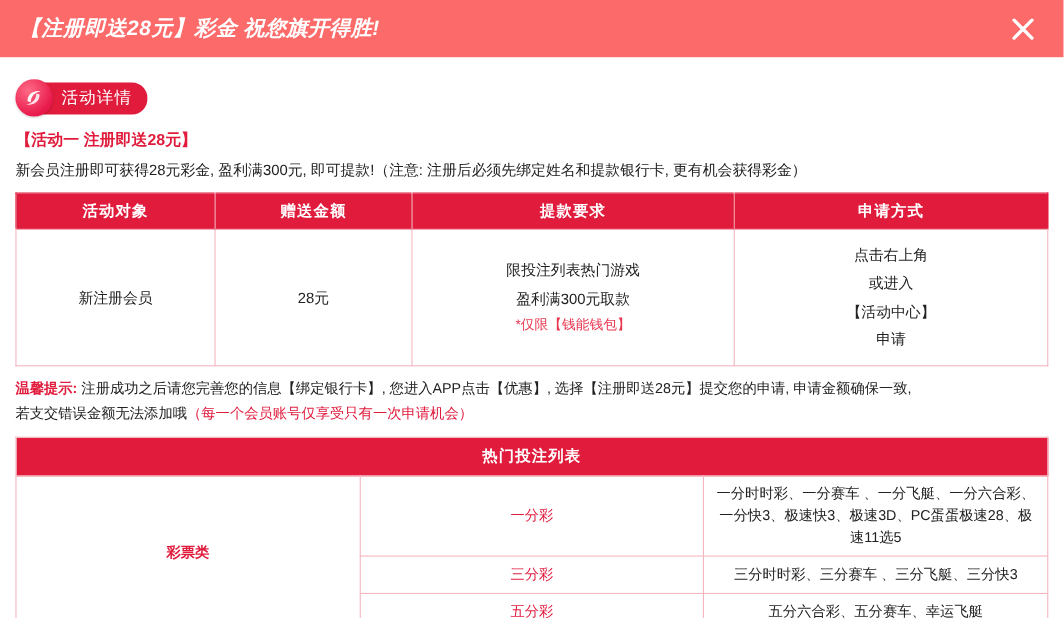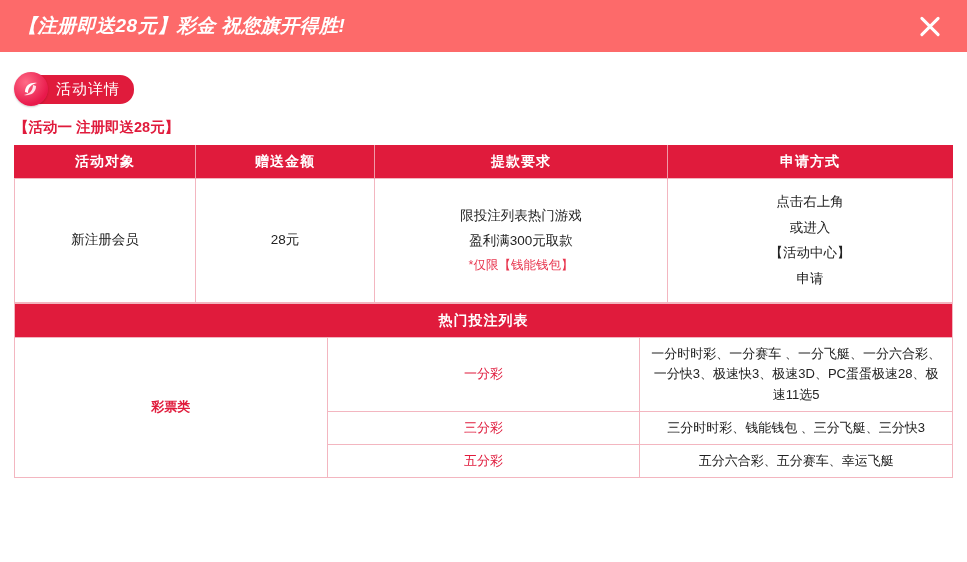--- a/index.html
+++ b/index.html
@@ -199,20 +199,21 @@
       <div class="detail-logo">
         <svg width="20" height="20" viewBox="0 0 20 20" aria-hidden="true">
           <path d="M4 13 C4 6, 10 3, 16 4 C11 5, 7 8, 7 14 Z" fill="#ffffff"></path>
           <path d="M15 7 C15 14, 9 17, 3 16 C8 15, 12 12, 12 6 Z" fill="#ffe3ea"></path>
         </svg>
       </div>
       <div class="detail-tag">活动详情</div>
     </div>
 
     <div class="section-heading">【活动一 注册即送28元】</div>
+    <div class="section-desc">新会员注册即可获得28元彩金, 盈利满300元, 即可提款!（注意: 注册后必须先绑定姓名和提款银行卡, 更有机会获得彩金）</div>
 
     <table class="tbl1">
       <thead>
         <tr>
           <th style="width:172px">活动对象</th>
           <th style="width:170px">赠送金额</th>
           <th>提款要求</th>
           <th style="width:276px">申请方式</th>
         </tr>
       </thead>
@@ -228,35 +229,40 @@
           <td>
             <div>点击右上角</div>
             <div>或进入</div>
             <div>【活动中心】</div>
             <div>申请</div>
           </td>
         </tr>
       </tbody>
     </table>
 
+    <div class="tips">
+      <span class="lead">温馨提示:</span>
+      <span>注册成功之后请您完善您的信息【绑定银行卡】, 您进入APP点击【优惠】, 选择【注册即送28元】提交您的申请, 申请金额确保一致,</span><br>
+      <span>若支交错误金额无法添加哦</span><span class="warn">（每一个会员账号仅享受只有一次申请机会）</span>
+    </div>
 
     <table class="tbl2">
       <tbody>
         <tr>
           <td class="cap" colspan="3">热门投注列表</td>
         </tr>
 
         <tr>
           <td class="cat" rowspan="3">彩票类</td>
           <td class="name">一分彩</td>
           <td class="desc">一分时时彩、一分赛车 、一分飞艇、一分六合彩、一分快3、极速快3、极速3D、PC蛋蛋极速28、极速11选5</td>
         </tr>
         <tr>
           <td class="name">三分彩</td>
-          <td class="desc">三分时时彩、钱能钱包 、三分飞艇、三分快3</td>
+          <td class="desc">三分时时彩、三分赛车 、三分飞艇、三分快3</td>
         </tr>
         <tr>
           <td class="name">五分彩</td>
           <td class="desc">五分六合彩、五分赛车、幸运飞艇</td>
         </tr>
 
       </tbody>
     </table>
 
   </div>

